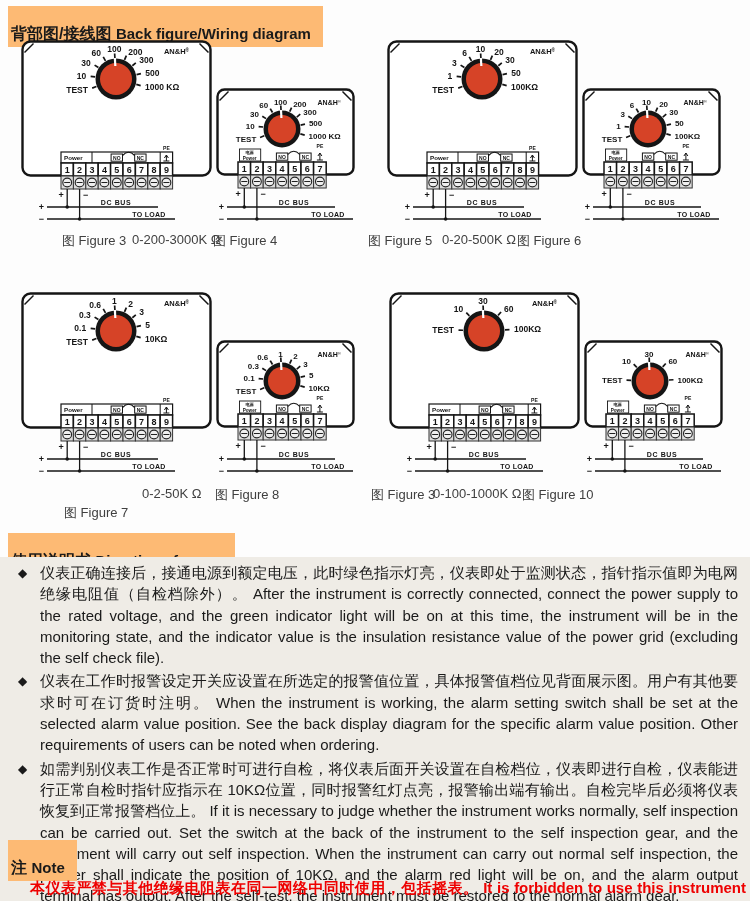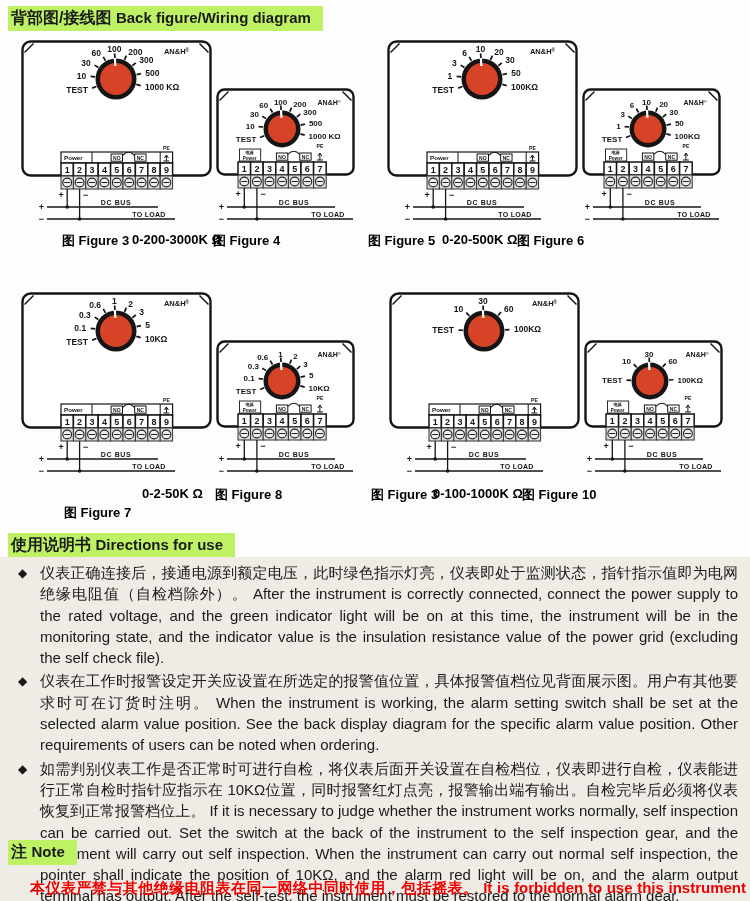--- a/index.html
+++ b/index.html
@@ -1,24 +1,24 @@
 <!DOCTYPE html>
 <html><head>
 <meta charset="utf-8">
 <style>
   html,body{margin:0;padding:0}
   body{width:750px;height:901px;position:relative;background:#fdfdfd;
        font-family:"Liberation Sans",sans-serif;color:#1a1a1a;overflow:hidden}
-  .hdr{position:absolute;background:#bef264;padding:2px 12px 2px 3px;font-weight:bold;white-space:nowrap}
+  .hdr{position:absolute;background:#fdba74;padding:18px 12px 2px 3px;font-weight:bold;white-space:nowrap}
   .hdr .zh{font-size:16px}
   .hdr .en{font-size:15px}
   .group{position:absolute}
   .unit{position:absolute}
   svg text{font-family:"Liberation Sans",sans-serif}
-  .cap{position:absolute;font-size:13px;font-weight:bold;white-space:nowrap;color:#000000}
+  .cap{position:absolute;font-size:13px;font-weight:normal;white-space:nowrap;color:#404040}
   .bullets{position:absolute;left:0;top:557px;width:726px;padding:5px 12px 9px 12px;
            background:#efece6;font-size:15px;line-height:21.3px;text-align:justify}
   .bullets p{margin:0 0 2px;padding-left:28px;position:relative}
   .bullets .mk{position:absolute;left:6px;top:1px;font-size:12px}
   .note-text{position:absolute;left:2px;top:862px;width:744px;color:#ee0000;font-weight:bold;
              font-size:15px;line-height:21px;text-indent:28px;text-align:justify}
 </style>
 </head>
 <body>
 

